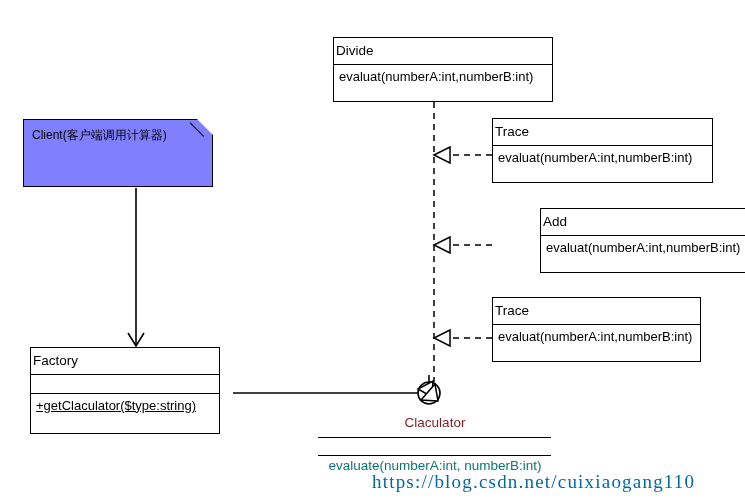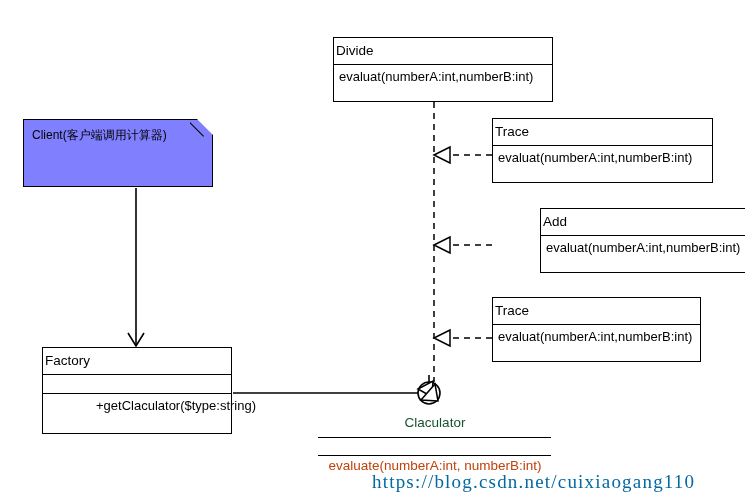--- a/index.html
+++ b/index.html
@@ -29,21 +29,21 @@
   }
   .uml-compartment{
     font-size:13px;
     color:#000;
     padding:4px 4px 4px 5px;
     box-sizing:border-box;
     white-space:nowrap;
   }
   .uml-compartment.sep{border-bottom:1.6px solid #000;}
   .uml-compartment.empty{padding:0;height:19px;}
-  .static-op{margin-left:48px;}
+  .static-op{text-decoration:underline;}
 
   
   .note{
     position:absolute;
     left:23px;top:119px;width:190px;height:68px;
     background:#8080ff;
     border:1.3px solid #000;
     box-sizing:border-box;
   }
   .note-fold{
@@ -74,29 +74,29 @@
     left:8px;top:7px;
     font-size:12px;
     color:#000;
     white-space:nowrap;
   }
 
   
   .iface-wrap{position:absolute;left:305px;top:375px;width:260px;height:105px;}
   .iface-name{
     position:absolute;left:0;top:40px;width:260px;
-    text-align:center;font-size:13.5px;color:#14532d;
+    text-align:center;font-size:13.5px;color:#7f1d1d;
   }
   .iface-line{
     position:absolute;left:13px;width:233px;height:0;
     border-top:1.5px solid #000;
   }
   .iface-op{
     position:absolute;left:0;top:83px;width:260px;
-    text-align:center;font-size:13.5px;color:#c2410c;white-space:nowrap;
+    text-align:center;font-size:13.5px;color:#0f766e;white-space:nowrap;
   }
 
   
   #links{position:absolute;left:0;top:0;width:745px;height:502px;}
 
   
   .watermark{
     position:absolute;
     left:372px;top:471px;
     font-family:"Liberation Serif","DejaVu Serif",serif;
@@ -155,21 +155,21 @@
   <div class="uml-box" style="left:492px;top:208px;width:221px;height:65px;margin-left:48px;">
     <div class="uml-title">Add</div>
     <div class="uml-compartment">evaluat(numberA:int,numberB:int)</div>
   </div>
 
   <div class="uml-box" style="left:492px;top:297px;width:209px;height:65px;">
     <div class="uml-title">Trace</div>
     <div class="uml-compartment">evaluat(numberA:int,numberB:int)</div>
   </div>
 
-  <div class="uml-box" style="left:42px;top:347px;width:190px;height:87px;">
+  <div class="uml-box" style="left:30px;top:347px;width:190px;height:87px;">
     <div class="uml-title">Factory</div>
     <div class="uml-compartment empty sep"></div>
     <div class="uml-compartment">
       <span class="static-op">+getClaculator($type:string)</span>
     </div>
   </div>
 
   <div class="iface-wrap">
     <div class="iface-name">Claculator</div>
     <div class="iface-line" style="top:62px;"></div>

